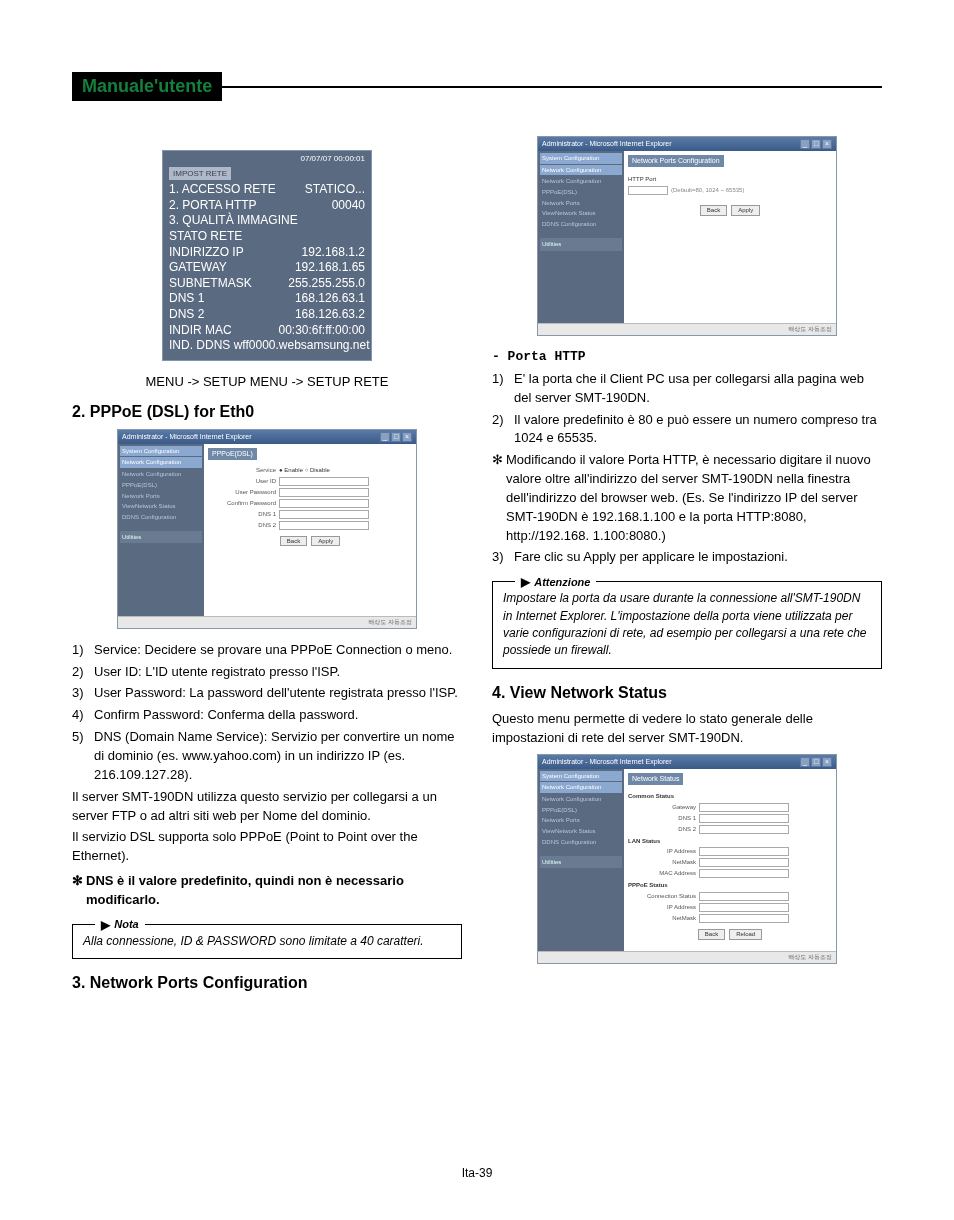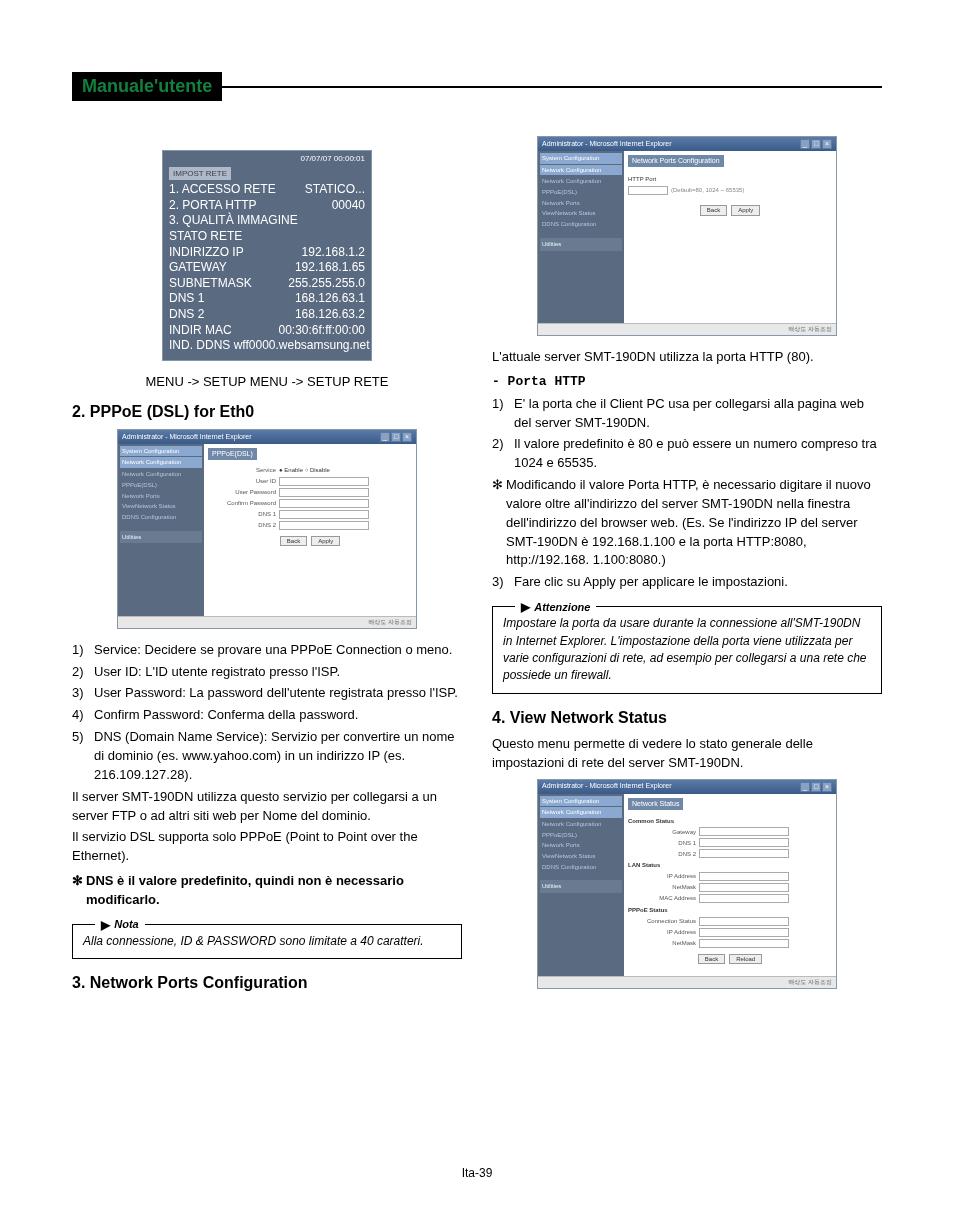--- a/index.html
+++ b/index.html
@@ -326,21 +326,20 @@
           <div class="ss-field">
               <span class="ss-input" style="max-width:40px;"></span>
               <span style="font-size:6px; color:#888;">(Default=80, 1024 ~ 65535)</span>
             </div>
           <div class="ss-btns" style="margin-top:10px;"><span class="ss-btn">Back</span><span class="ss-btn">Apply</span></div>
         </div>
       </div>
       <div class="ss-status">해상도 자동조정</div>
     </div>
 
-    <p>L'attuale server SMT-190DN utilizza la porta HTTP (80).</p>
     <div class="sub-h">-   Porta HTTP</div>
 
     <div class="list-num">
         <span class="n">1)</span>
         <span class="t"><span>E' la porta che il Client PC usa per collegarsi alla pagina web del server SMT-190DN.</span><br></span>
       </div>
     <div class="list-num">
         <span class="n">2)</span>
         <span class="t">Il valore predefinito è 80 e può essere un numero compreso tra 1024 e 65535.</span>
       </div>

